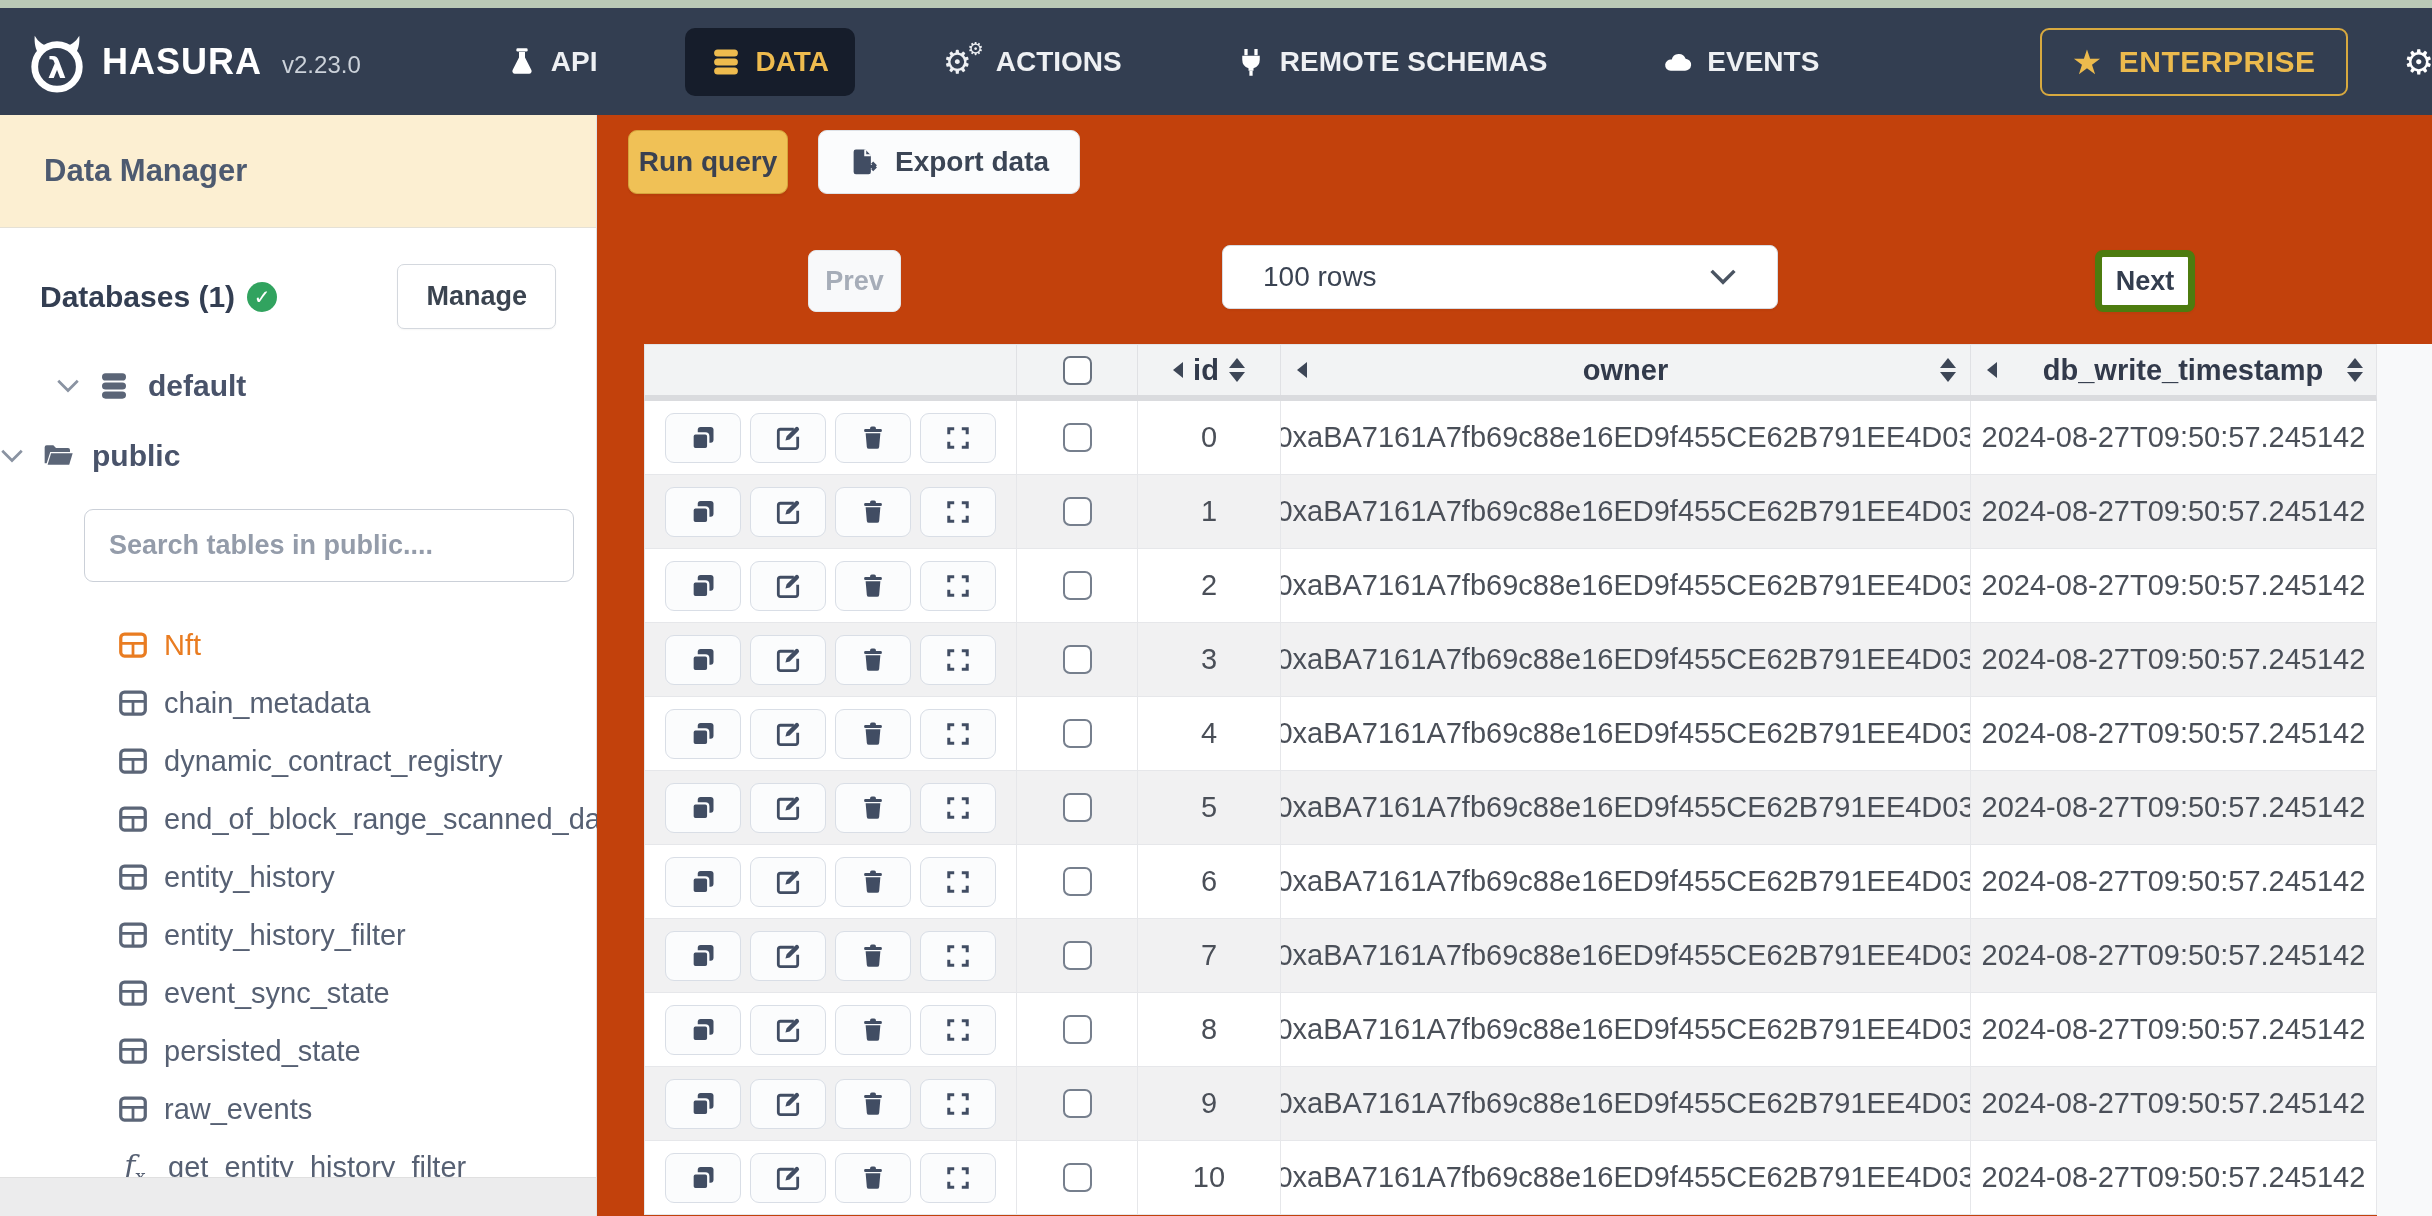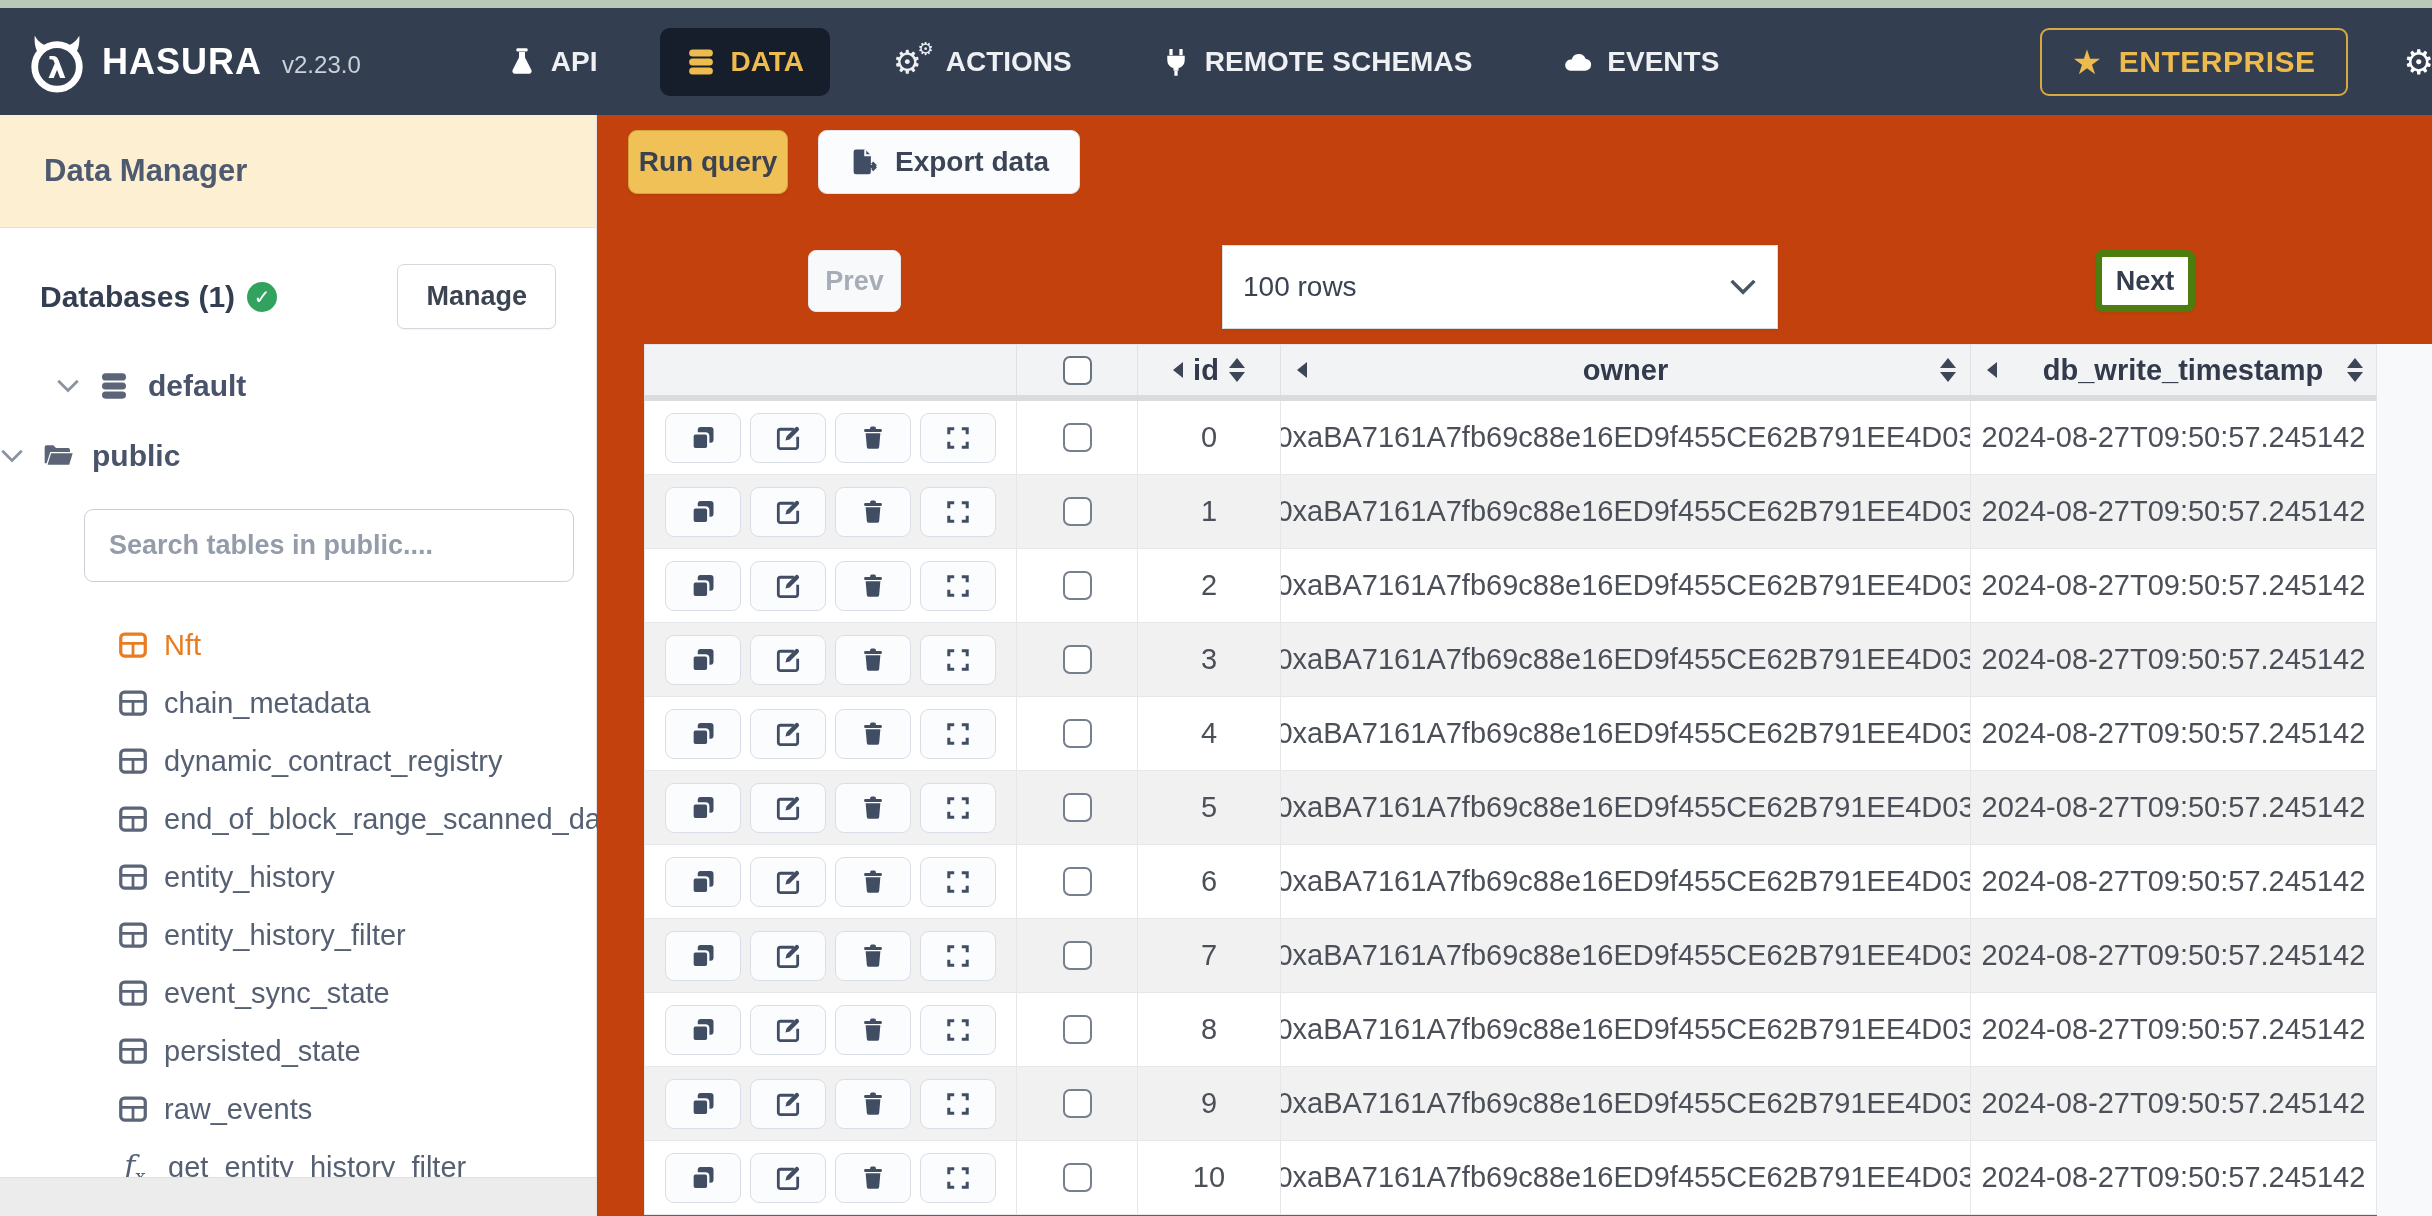--- a/index.html
+++ b/index.html
@@ -7,21 +7,21 @@
   body { font-family:"Liberation Sans", sans-serif; }
   .screen { position:relative; width:2432px; height:1216px; background:#fff; overflow:hidden; }
 
   
   .top-strip { height:8px; background:#bac9b6; }
   .navbar { height:107px; background:#333e51; display:flex; align-items:center; color:#eef0f3; position:relative; }
   .brand { display:flex; align-items:center; gap:14px; margin-left:26px; }
   .logo { width:62px; height:62px; }
   .brand-name { font-size:36px; font-weight:bold; letter-spacing:1px; color:#fff; }
   .brand-version { font-size:24px; color:#ccd2da; margin-left:6px; margin-top:6px; }
-  .nav-items { display:flex; align-items:flex-start; margin-left:120px; gap:37px; }
+  .nav-items { display:flex; align-items:flex-start; margin-left:120px; gap:62px; }
   .nav-item { display:flex; align-items:center; gap:14px; font-size:28px; font-weight:bold; color:#eef0f3; padding:18px 26px; border-radius:10px; cursor:pointer; white-space:nowrap; }
   .nav-item svg { display:block; }
   .nav-item.active { background:#161d2b; color:#eebb4e; }
   .nav-item.active svg { color:#eebb4e; }
   .nav-item svg { color:#fff; }
   .nav-right { position:absolute; right:20px; top:0; height:100%; display:flex; align-items:center; gap:56px; }
   .enterprise-btn { display:flex; align-items:center; gap:16px; border:2px solid #d8a93f; border-radius:9px; padding:12px 30px; color:#ecba4d; font-size:30px; font-weight:bold; background:transparent; cursor:pointer; letter-spacing:0.5px; }
   .enterprise-btn .star { font-family:"DejaVu Sans", sans-serif; font-size:34px; color:#ecba4d; }
   .nav-gear { font-family:"DejaVu Sans", sans-serif; font-size:34px; color:#fff; margin-right:-22px; }
 
@@ -55,21 +55,21 @@
 
   
   .toolbar { position:absolute; top:15px; left:31px; display:flex; gap:30px; }
   .run-query-btn { width:160px; height:64px; background:#f0c156; border:1px solid #d5a33c; border-radius:9px; font-size:28px; font-weight:bold; color:#3a4151; cursor:pointer; box-shadow:0 2px 2px rgba(0,0,0,.06); }
   .export-btn { height:64px; background:#fbfcfd; border:1px solid #dfe3e8; border-radius:9px; font-size:28px; font-weight:bold; color:#3b4555; cursor:pointer; display:flex; align-items:center; gap:16px; padding:0 30px; }
   .export-btn svg { color:#414d63; }
 
   
   .pagination { position:absolute; top:130px; left:0; width:100%; height:80px; }
   .prev-btn { position:absolute; left:211px; top:5px; width:93px; height:62px; background:#f8f9fa; border:1px solid #e5e8ec; border-radius:8px; font-size:27px; font-weight:bold; color:#a6adb8; cursor:pointer; }
-  .rows-select { position:absolute; left:625px; top:0; width:556px; height:84px; background:#fff; border:1px solid #d8dce3; border-radius:0; display:flex; align-items:center; padding:0 20px; font-size:28px; color:#3a4352; cursor:pointer; box-shadow:0 1px 3px rgba(0,0,0,.05); }
+  .rows-select { position:absolute; left:625px; top:0; width:556px; height:64px; background:#fff; border:1px solid #d8dce3; border-radius:8px; display:flex; align-items:center; padding:0 40px; font-size:28px; color:#3a4352; cursor:pointer; box-shadow:0 1px 3px rgba(0,0,0,.05); }
   .rows-select .sel-chev { margin-left:auto; color:#4a5462; display:flex; }
   .next-btn { position:absolute; left:1498px; top:5px; width:100px; height:62px; background:#fff; border:7px solid #4d7c0f; border-radius:8px; font-size:27px; font-weight:bold; color:#343e4f; cursor:pointer; box-shadow:0 1px 3px rgba(0,0,0,.05); }
 
   
   .grid { position:absolute; top:229px; left:47px; width:1733px; }
   .grid-right-bg { position:absolute; top:229px; left:1780px; right:0; bottom:0; background:#f8f9fa; }
   .grid-header { display:flex; height:57px; background:#f2f3f4; border:1px solid #e3e4e7; border-bottom:6px solid #dadbde; }
   .gh-cell { display:flex; align-items:center; justify-content:center; border-right:1px solid #e0e1e4; font-size:29px; font-weight:bold; color:#323a4b; position:relative; }
   .gh-cell:last-child { border-right:none; }
   .col-actions { width:372px; flex:none; }

